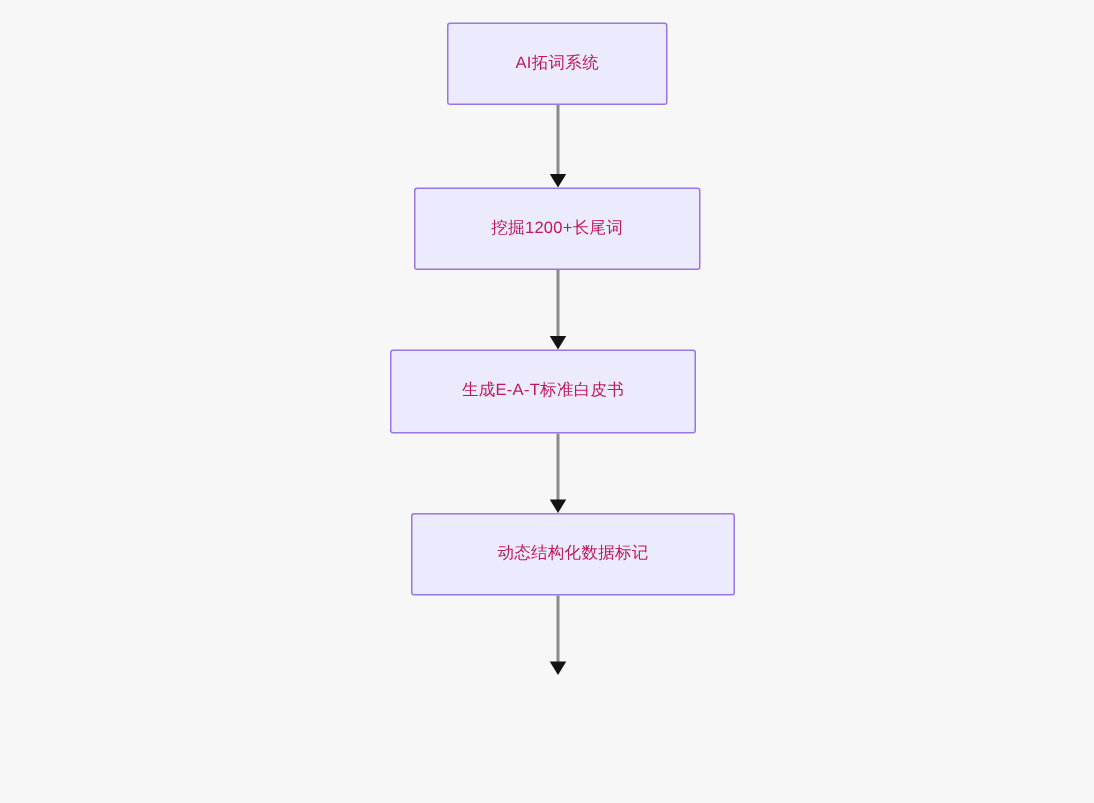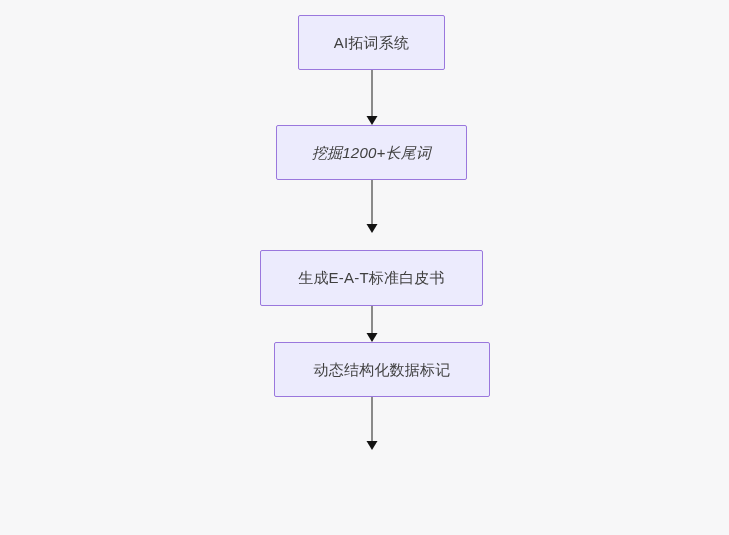--- a/index.html
+++ b/index.html
@@ -23,23 +23,23 @@
     position: absolute;
     box-sizing: border-box;
     background: #ecebfd;
     border: 1.4px solid #9a77dd;
     border-radius: 2px;
     display: flex;
     align-items: center;
     justify-content: center;
   }
   .node-label {
-    font-size: 15px;
+    font-size: 11px;
     line-height: 1.2;
-    color: #404040;
+    color: #be185d;
     letter-spacing: 0.2px;
     white-space: nowrap;
     text-align: right;
   }
   .connector {
     position: absolute;
     width: 18px;
     display: block;
     overflow: visible;
   }
@@ -74,25 +74,25 @@
 
   <svg class="connector" aria-hidden="true" width="18" height="53" viewBox="0 0 18 53" style="left: 363px; top: 397px;">
     <path class="conn-line" d="M9 0 L9 45"></path>
     <polygon class="conn-head" points="3.5,44 14.5,44 9,53"></polygon>
   </svg>
 
   <div class="node" style="left: 298px; top: 15px; width: 147px; height: 55px;">
     <span class="node-label">AI拓词系统</span>
   </div>
 
-  <div class="node" style="left: 276px; top: 125px; width: 191px; height: 55px; font-style: italic;">
+  <div class="node" style="left: 276px; top: 125px; width: 191px; height: 55px;">
     <span class="node-label">挖掘1200+长尾词</span>
   </div>
 
-  <div class="node" style="left: 260px; top: 250px; width: 223px; height: 56px;">
+  <div class="node" style="left: 260px; top: 233px; width: 204px; height: 56px;">
     <span class="node-label">生成E-A-T标准白皮书</span>
   </div>
 
   <div class="node" style="left: 264px; top: 342px; width: 216px; height: 55px; margin-left: 10px;">
     <span class="node-label">动态结构化数据标记</span>
   </div>
 
 
 </div>
 

